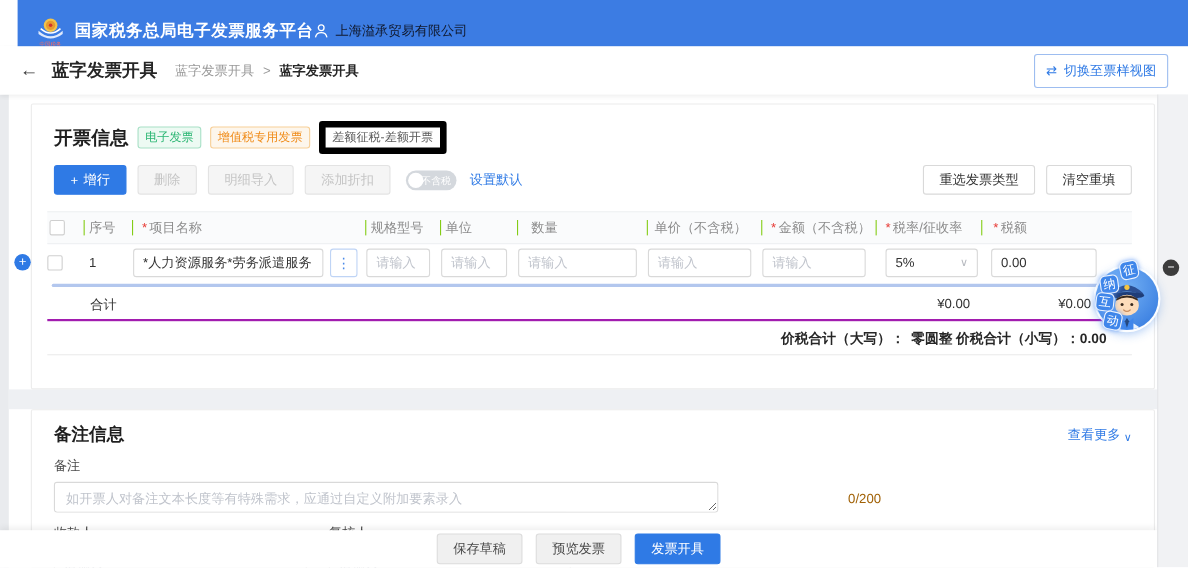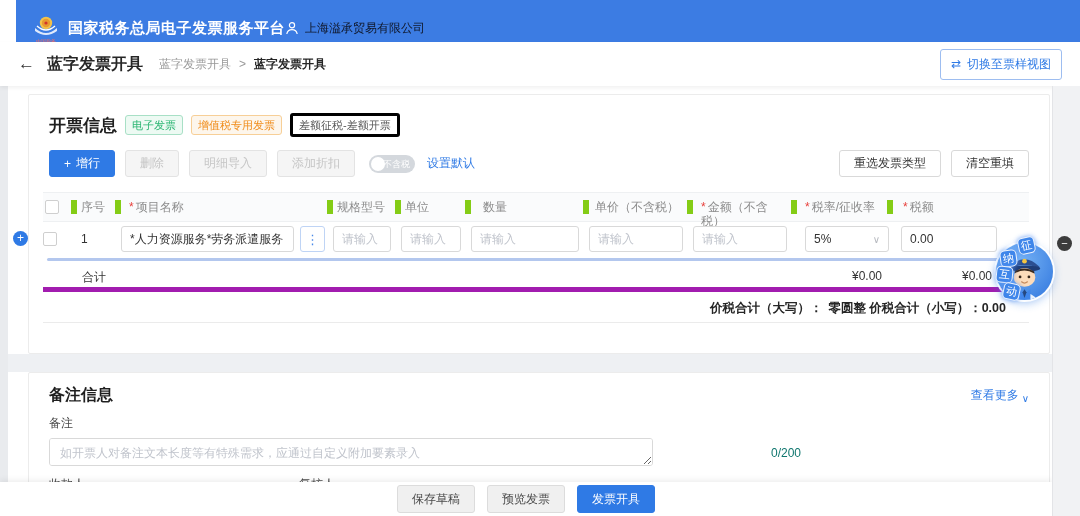--- a/index.html
+++ b/index.html
@@ -34,21 +34,21 @@
   .card { position:absolute; left:28px; width:1022px; background:#fff; border:1px solid #ececec; border-radius:2px; }
   .card1 { top:94px; height:260px; }
   .card2 { top:372px; height:144px; }
   .card-inner { padding:18px 20px 0 20px; }
 
   .sec-head { display:flex; align-items:center; height:24px; }
   .sec-title { font-size:17px; font-weight:bold; color:#1f1f1f; }
   .tag { font-size:11px; padding:2px 6px; border-radius:3px; margin-left:8px; line-height:14px; }
   .tag-green { color:#2bb673; background:#edfaf3; border:1px solid #a8e0c6; }
   .tag-orange { color:#f08c1a; background:#fdf6ec; border:1px solid #f7cf97; }
-  .tag-gray { color:#595959; background:#fff; border:3px solid #000000; }
+  .tag-gray { color:#595959; background:#fff; border:6px solid #000000; }
 
   
   .toolbar { display:flex; align-items:center; margin-top:13px; height:27px; }
   .btn { height:27px; border-radius:3px; font-size:12px; padding:0 14px; cursor:pointer; border:1px solid transparent;
          display:inline-flex; align-items:center; justify-content:center; }
   .btn-primary { background:#2f7ae5; color:#fff; border-color:#2f7ae5; }
   .btn-disabled { background:#f5f5f5; color:#c5c5c5; border-color:#e3e3e3; cursor:not-allowed; margin-left:10px; }
   .toggle { margin-left:14px; width:46px; height:18px; border-radius:9px; background:#d4d8dd; position:relative; cursor:pointer; }
   .toggle .knob { position:absolute; left:2px; top:2px; width:14px; height:14px; border-radius:50%; background:#fff; }
   .toggle .t-label { position:absolute; right:5px; top:3px; font-size:9px; color:#fff; line-height:12px; }
@@ -56,21 +56,21 @@
   .set-default { margin-left:12px; }
   .toolbar-right { margin-left:auto; display:flex; gap:10px; }
   .btn-plain { background:#fff; color:#333; border-color:#d9d9d9; }
 
   
   .itable { margin:15px 0 0 -6px; }
   .trow { display:flex; align-items:center; }
   .c0{width:34px;} .c1{width:44px;} .c2{width:212px; display:flex; align-items:center;}
   .c3{width:68px;} .c4{width:70px;} .c5{width:118px;} .c6{width:104px;} .c7{width:104px;} .c8{width:96px;} .c9{flex:1;}
   .thead { height:30px; background:#fafbfc; border-top:1px solid #eef0f2; border-bottom:1px solid #eef0f2; color:#8c8c8c; }
-  .thead > div { height:14px; line-height:14px; border-right:6px solid #84cc16; padding-left:2px; }
+  .thead > div { height:14px; line-height:14px; border-right:1px solid #84cc16; padding-left:2px; }
   .thead > .c9 { border-right:none; }
   .thead > .c2 { padding-left:8px; } .thead > .c5 { padding-left:10px; } .thead > .c6 { padding-left:4px; }
   .thead > .c7 { padding-left:8px; } .thead > .c8 { padding-left:8px; } .thead > .c9 { padding-left:10px; }
   .req { color:#e8413c; margin-right:2px; }
   .tbody-row { position:relative; height:34px; }
   .add-row-btn { position:absolute; left:-30px; top:9px; width:15px; height:15px; border-radius:50%; background:#2f7ae5;
                  color:#fff; font-size:12px; line-height:14px; text-align:center; cursor:pointer; }
   .checkbox { width:14px; height:14px; border:1px solid #cfcfcf; border-radius:2px; background:#fff; cursor:pointer; }
   .idx { color:#333; padding-left:4px; }
   input, textarea { font-family:"Liberation Sans","DejaVu Sans",sans-serif; font-size:12px; color:#333;
@@ -78,38 +78,38 @@
   input::placeholder, textarea::placeholder { color:#c0c4cc; }
   .cell-input { height:26px; padding:0 8px; width:calc(100% - 10px); }
   .c2 .cell-input { flex:1; width:auto; }
   .more-btn { width:26px; height:26px; margin-left:6px; margin-right:8px; border:1px solid #bfd4f5; border-radius:3px;
               color:#4a8ae8; font-size:13px; background:#fff; display:flex; align-items:center; justify-content:center; cursor:pointer; }
   .rate-select { margin-left:8px; width:84px; height:26px; border:1px solid #d9d9d9; border-radius:3px; background:#fff;
                  display:flex; align-items:center; justify-content:space-between; padding:0 8px; cursor:pointer; }
   .rate-select .chev { color:#b6b9bf; font-size:10px; }
   .tax-input { margin-left:8px; width:96px; height:26px; padding:0 8px; }
   .hscroll { height:3px; background:#b3c7ee; border-radius:2px; margin:2px 4px 0 4px; }
-  .total-row { position:relative; height:31px; border-bottom:5px solid #a21caf; }
+  .total-row { position:relative; height:31px; border-bottom:2px solid #a21caf; }
   .total-label { position:absolute; left:39px; top:8px; color:#333; }
   .total-amount { position:absolute; right:147px; top:8px; color:#333; }
   .total-tax { position:absolute; right:37px; top:8px; color:#333; }
   .sum-row { position:relative; height:31px; border-bottom:1px solid #ebebeb; font-weight:bold; color:#262626; font-size:12.5px; }
   .sum-upper { position:absolute; right:163px; top:8px; }
   .sum-lower { position:absolute; right:23px; top:8px; }
   .sum-upper b { margin-left:6px; }
 
   
   .card2 .card-inner { padding-top:12px; }
   .rem-head { display:flex; align-items:center; }
   .rem-title { font-size:16px; font-weight:bold; color:#1f1f1f; }
   .view-more { margin-left:auto; display:flex; align-items:flex-end; gap:3px; }
   .fld-label { margin-top:9px; color:#4a4a4a; }
   .remark-wrap { position:relative; margin-top:6px; width:762px; }
   .remark-ta { width:604px; height:28px; padding:6px 60px 4px 10px; resize:both; display:block; }
-  .counter { position:absolute; right:10px; top:8px; color:#0f766e; }
+  .counter { position:absolute; right:10px; top:8px; color:#a16207; }
   .two-cols { display:flex; gap:20px; margin-top:10px; }
   .fgroup { display:flex; flex-direction:column; }
   .fgroup .fld-label { margin-top:0; }
   .fgroup input { margin-top:6px; height:26px; padding:0 8px; }
   .payee-input { width:230px; } .reviewer-input { width:220px; }
 
   
   .footer { position:absolute; left:0; top:482px; width:1052px; height:34px; background:#fff;
             box-shadow:0 -2px 6px rgba(0,0,0,.07); display:flex; align-items:center; justify-content:center; gap:12px; z-index:15; }
   .btn-gray { background:#f0f0f0; color:#4a4a4a; border-color:#dcdcdc; height:28px; }

